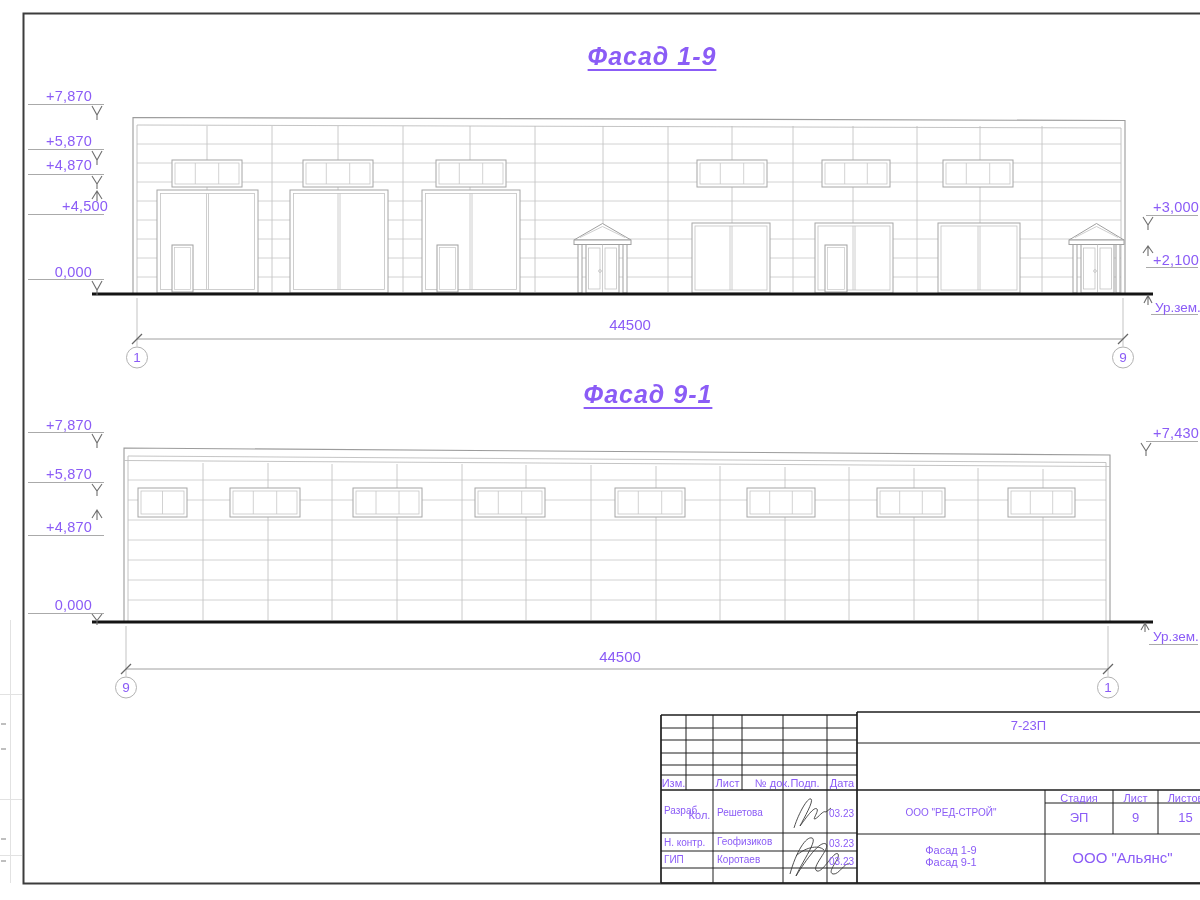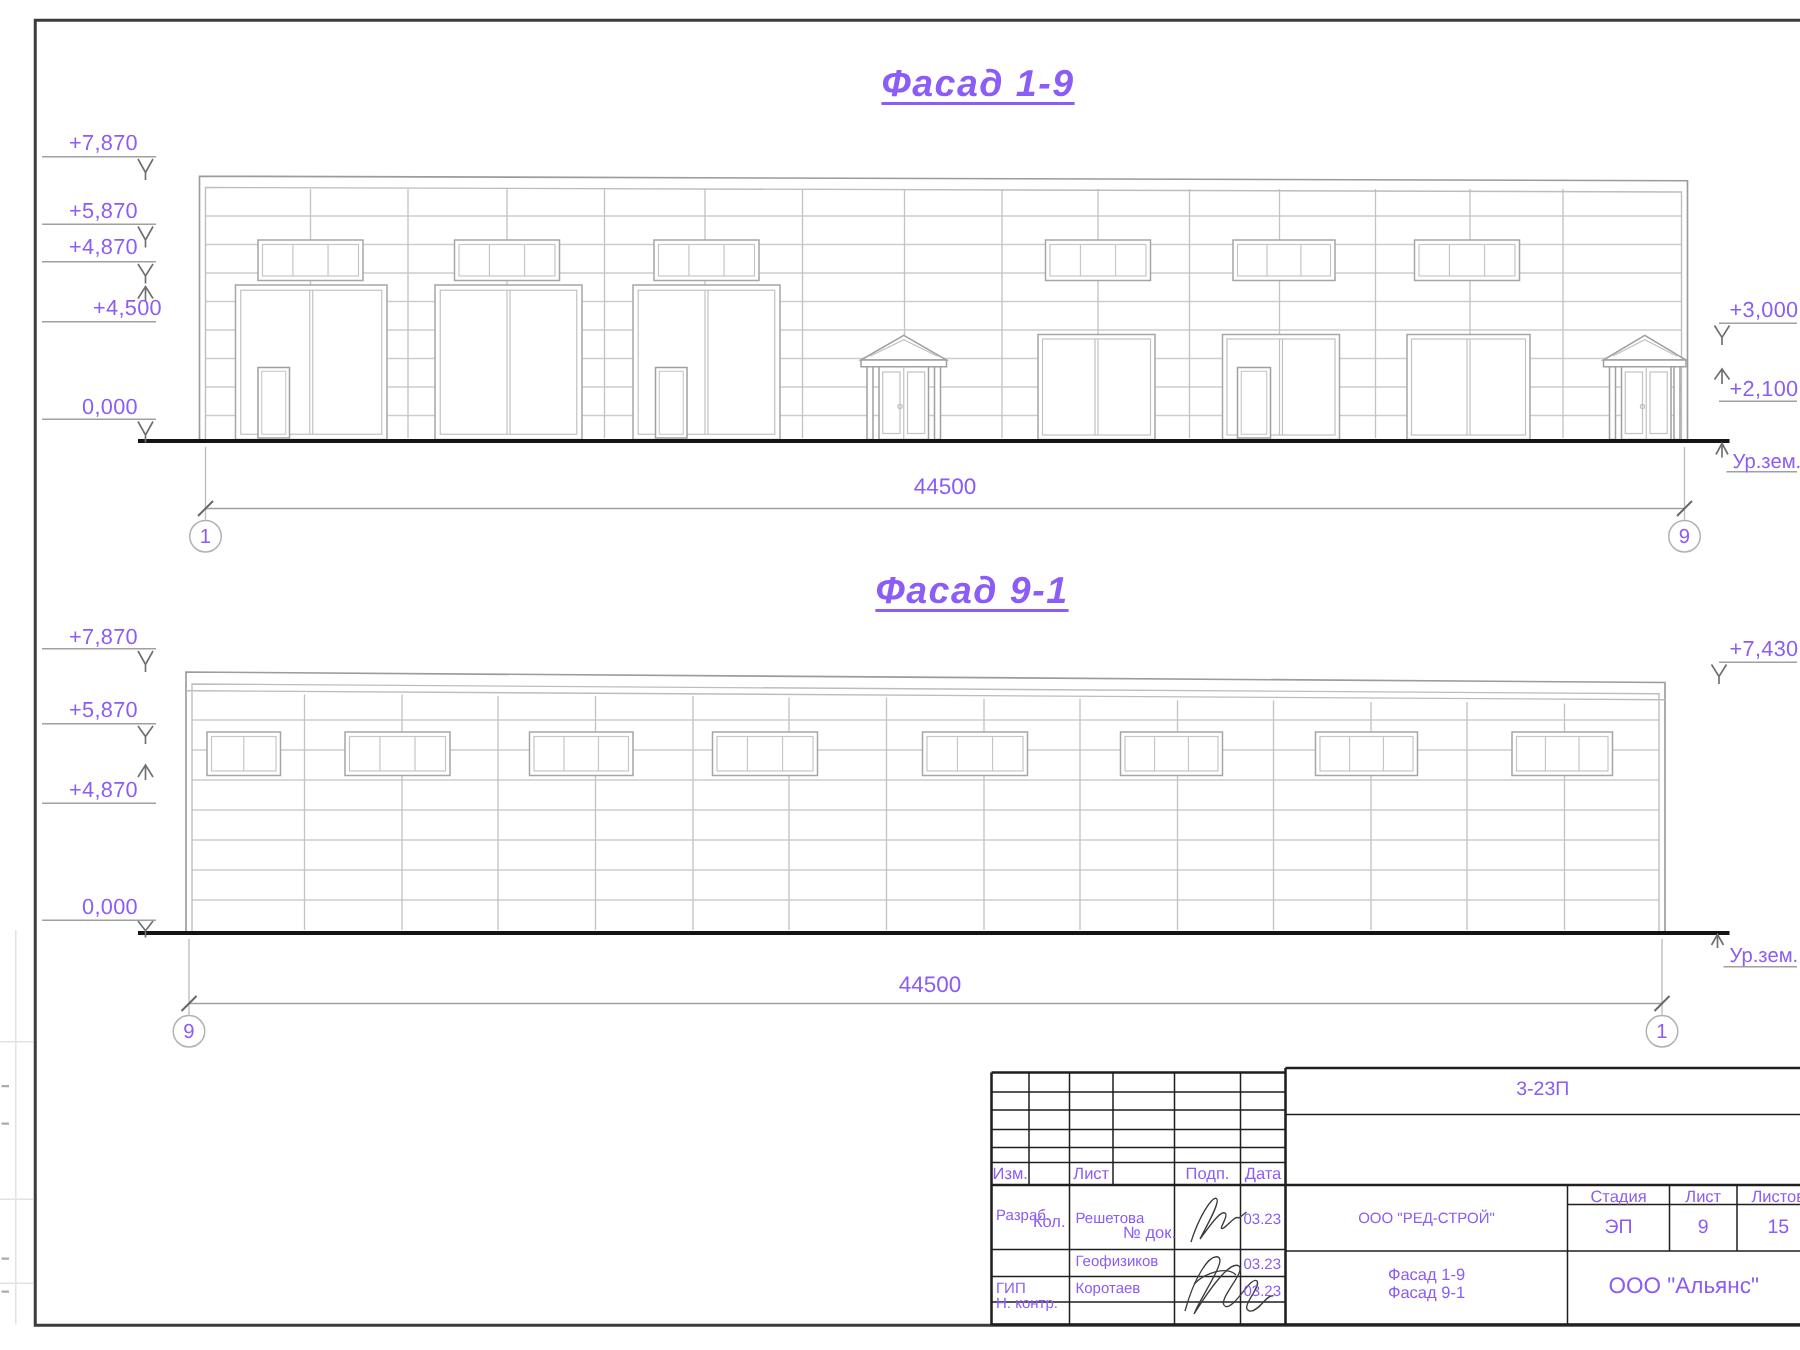--- a/index.html
+++ b/index.html
@@ -267,34 +267,34 @@
 <div class="t mark rt" style="left:24px;top:519px;width:68px;">+4,870</div>
 <div class="t mark rt" style="left:24px;top:597px;width:68px;">0,000</div>
 
 <div class="t mark" style="left:1153px;top:425px;">+7,430</div>
 <div class="t ground" style="left:1153px;top:629px;">Ур.зем.</div>
 
 <div class="t dim ctr" style="left:545px;top:649px;width:150px;">44500</div>
 <div class="t axis ctr" style="left:114px;top:680px;width:24px;">9</div>
 <div class="t axis ctr" style="left:1096px;top:680px;width:24px;">1</div>
 
-<div class="t tb13 ctr" style="left:857px;top:719px;width:343px;">3-23П</div>
+<div class="t tb13 ctr" style="left:857px;top:719px;width:343px;">7-23П</div>
 
 <div class="t tb ctr" style="left:661px;top:777px;width:25px;">Изм.</div>
 <div class="t tb ctr" style="left:686px;top:777px;width:27px;margin-top:32px;">Кол.</div>
 <div class="t tb ctr" style="left:713px;top:777px;width:29px;">Лист</div>
-<div class="t tb ctr" style="left:742px;top:816px;width:42px;text-align:right;">№ док.</div>
+<div class="t tb ctr" style="left:742px;top:777px;width:61px;">№ док.</div>
 <div class="t tb ctr" style="left:783px;top:777px;width:44px;">Подп.</div>
 <div class="t tb ctr" style="left:827px;top:777px;width:30px;">Дата</div>
 
 <div class="t tb12" style="left:664px;top:805px;">Разраб.</div>
 <div class="t tb12" style="left:717px;top:807px;">Решетова</div>
 <div class="t tb12" style="left:829px;top:808px;">03.23</div>
 
-<div class="t tb12" style="left:664px;top:837px;margin-top:27px;">Н. контр.</div>
+<div class="t tb12" style="left:664px;top:837px;">Н. контр.</div>
 <div class="t tb12" style="left:717px;top:836px;">Геофизиков</div>
 <div class="t tb12" style="left:829px;top:838px;">03.23</div>
 
 <div class="t tb12" style="left:664px;top:854px;">ГИП</div>
 <div class="t tb12" style="left:717px;top:854px;">Коротаев</div>
 <div class="t tb12" style="left:829px;top:856px;">03.23</div>
 
 <div class="t tb12 ctr" style="left:857px;top:807px;width:188px;">ООО "РЕД-СТРОЙ"</div>
 
 <div class="t tb ctr" style="left:1045px;top:792px;width:68px;">Стадия</div>

